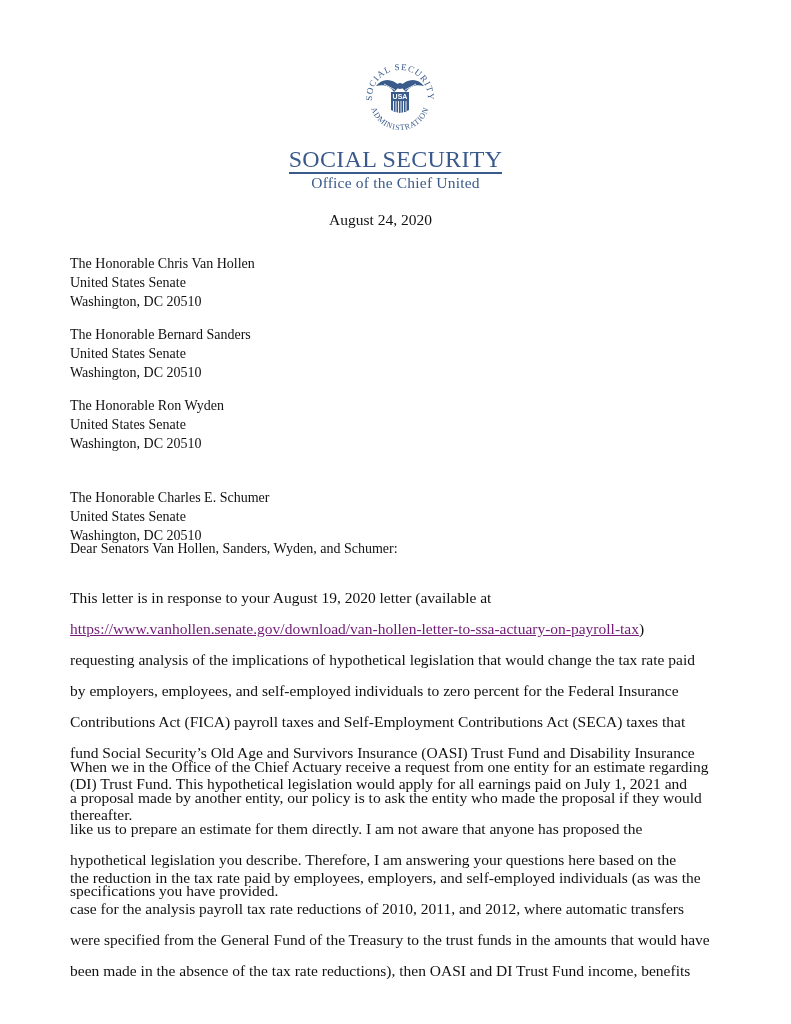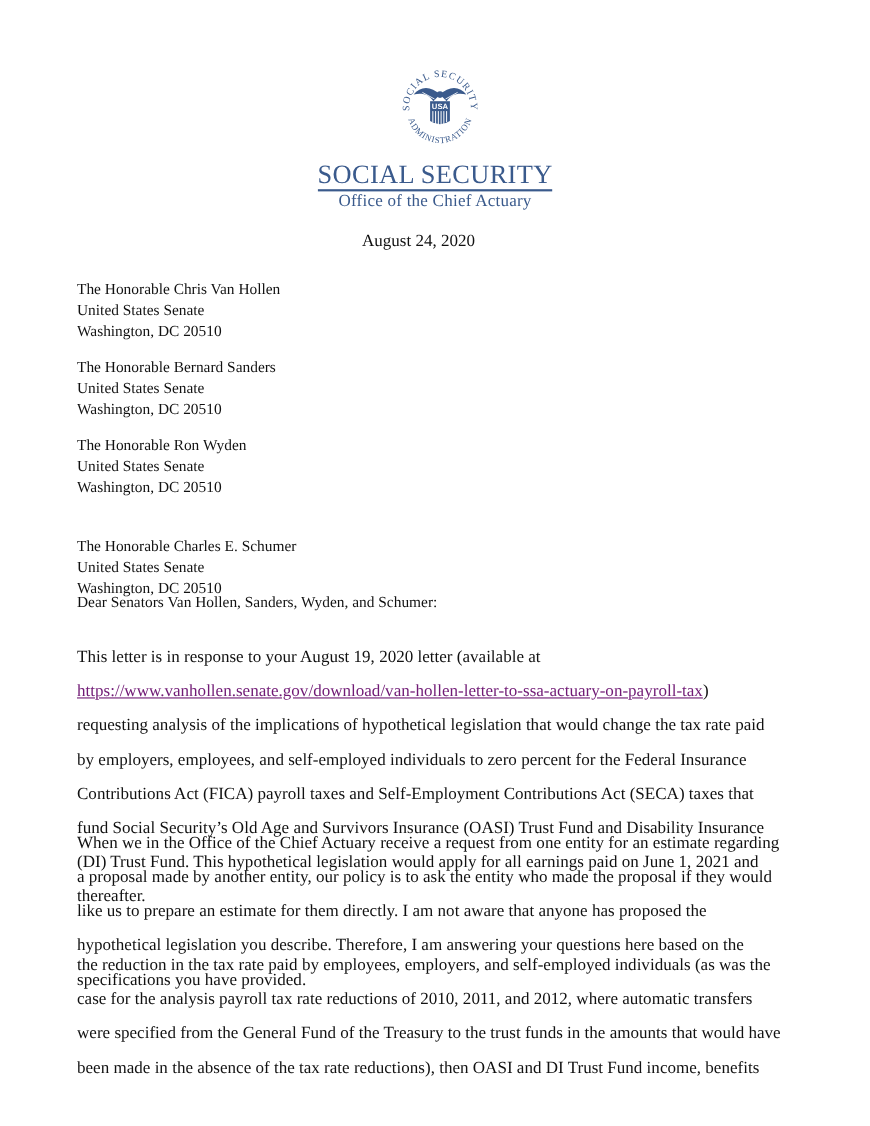--- a/index.html
+++ b/index.html
@@ -42,21 +42,21 @@
       <rect x="27" y="36" width="18" height="8" fill="#3a5a8c"></rect>
       <text x="36" y="43" font-family="Liberation Sans, sans-serif" font-size="7" font-weight="bold" fill="#fff" text-anchor="middle">USA</text>
       <path d="M27 44 L45 44 L45 54 Q36 60 27 54 Z" fill="#3a5a8c"></path>
       <path d="M29.5 45 V55 M32 45 V57 M34.5 45 V58 M37 45 V58 M39.5 45 V57 M42 45 V55" stroke="#fff" stroke-width="0.9"></path>
     </svg>
   </div>
 
   <div class="brand-title">
     <span>SOCIAL SECURITY</span>
   </div>
-  <div class="brand-sub">Office of the Chief Actuary</div>
+  <div class="brand-sub">Office of the Chief United</div>
 
   <div class="date">August 24, 2020</div>
 
   <div class="block" style="top:254px;">
     <div>The Honorable Chris Van Hollen</div>
     <div>United States Senate</div>
     <div>Washington, DC  20510</div>
   </div>
   <div class="block" style="top:325px;">
     <div>The Honorable Bernard Sanders</div>
@@ -76,21 +76,21 @@
 
   <div class="block" style="top:539px;text-align:right;">Dear Senators Van Hollen, Sanders, Wyden, and Schumer:</div>
 
   <div class="para" style="top:576px;">
     <div class="line">This letter is in response to your August 19, 2020 letter (available at</div>
     <div class="line"><a class="link" href="#">https://www.vanhollen.senate.gov/download/van-hollen-letter-to-ssa-actuary-on-payroll-tax</a><span>)</span></div>
     <div class="line">requesting analysis of the implications of hypothetical legislation that would change the tax rate paid</div>
     <div class="line">by employers, employees, and self-employed individuals to zero percent for the Federal Insurance</div>
     <div class="line">Contributions Act (FICA) payroll taxes and Self-Employment Contributions Act (SECA) taxes that</div>
     <div class="line">fund Social Security’s Old Age and Survivors Insurance (OASI) Trust Fund and Disability Insurance</div>
-    <div class="line">(DI) Trust Fund. This hypothetical legislation would apply for all earnings paid on June 1, 2021 and</div>
+    <div class="line">(DI) Trust Fund. This hypothetical legislation would apply for all earnings paid on July 1, 2021 and</div>
     <div class="line">thereafter.</div>
   </div>
 
   <div class="para" style="top:745px;">
     <div class="line">When we in the Office of the Chief Actuary receive a request from one entity for an estimate regarding</div>
     <div class="line">a proposal made by another entity, our policy is to ask the entity who made the proposal if they would</div>
     <div class="line">like us to prepare an estimate for them directly. I am not aware that anyone has proposed the</div>
     <div class="line">hypothetical legislation you describe. Therefore, I am answering your questions here based on the</div>
     <div class="line">specifications you have provided.</div>
   </div>

